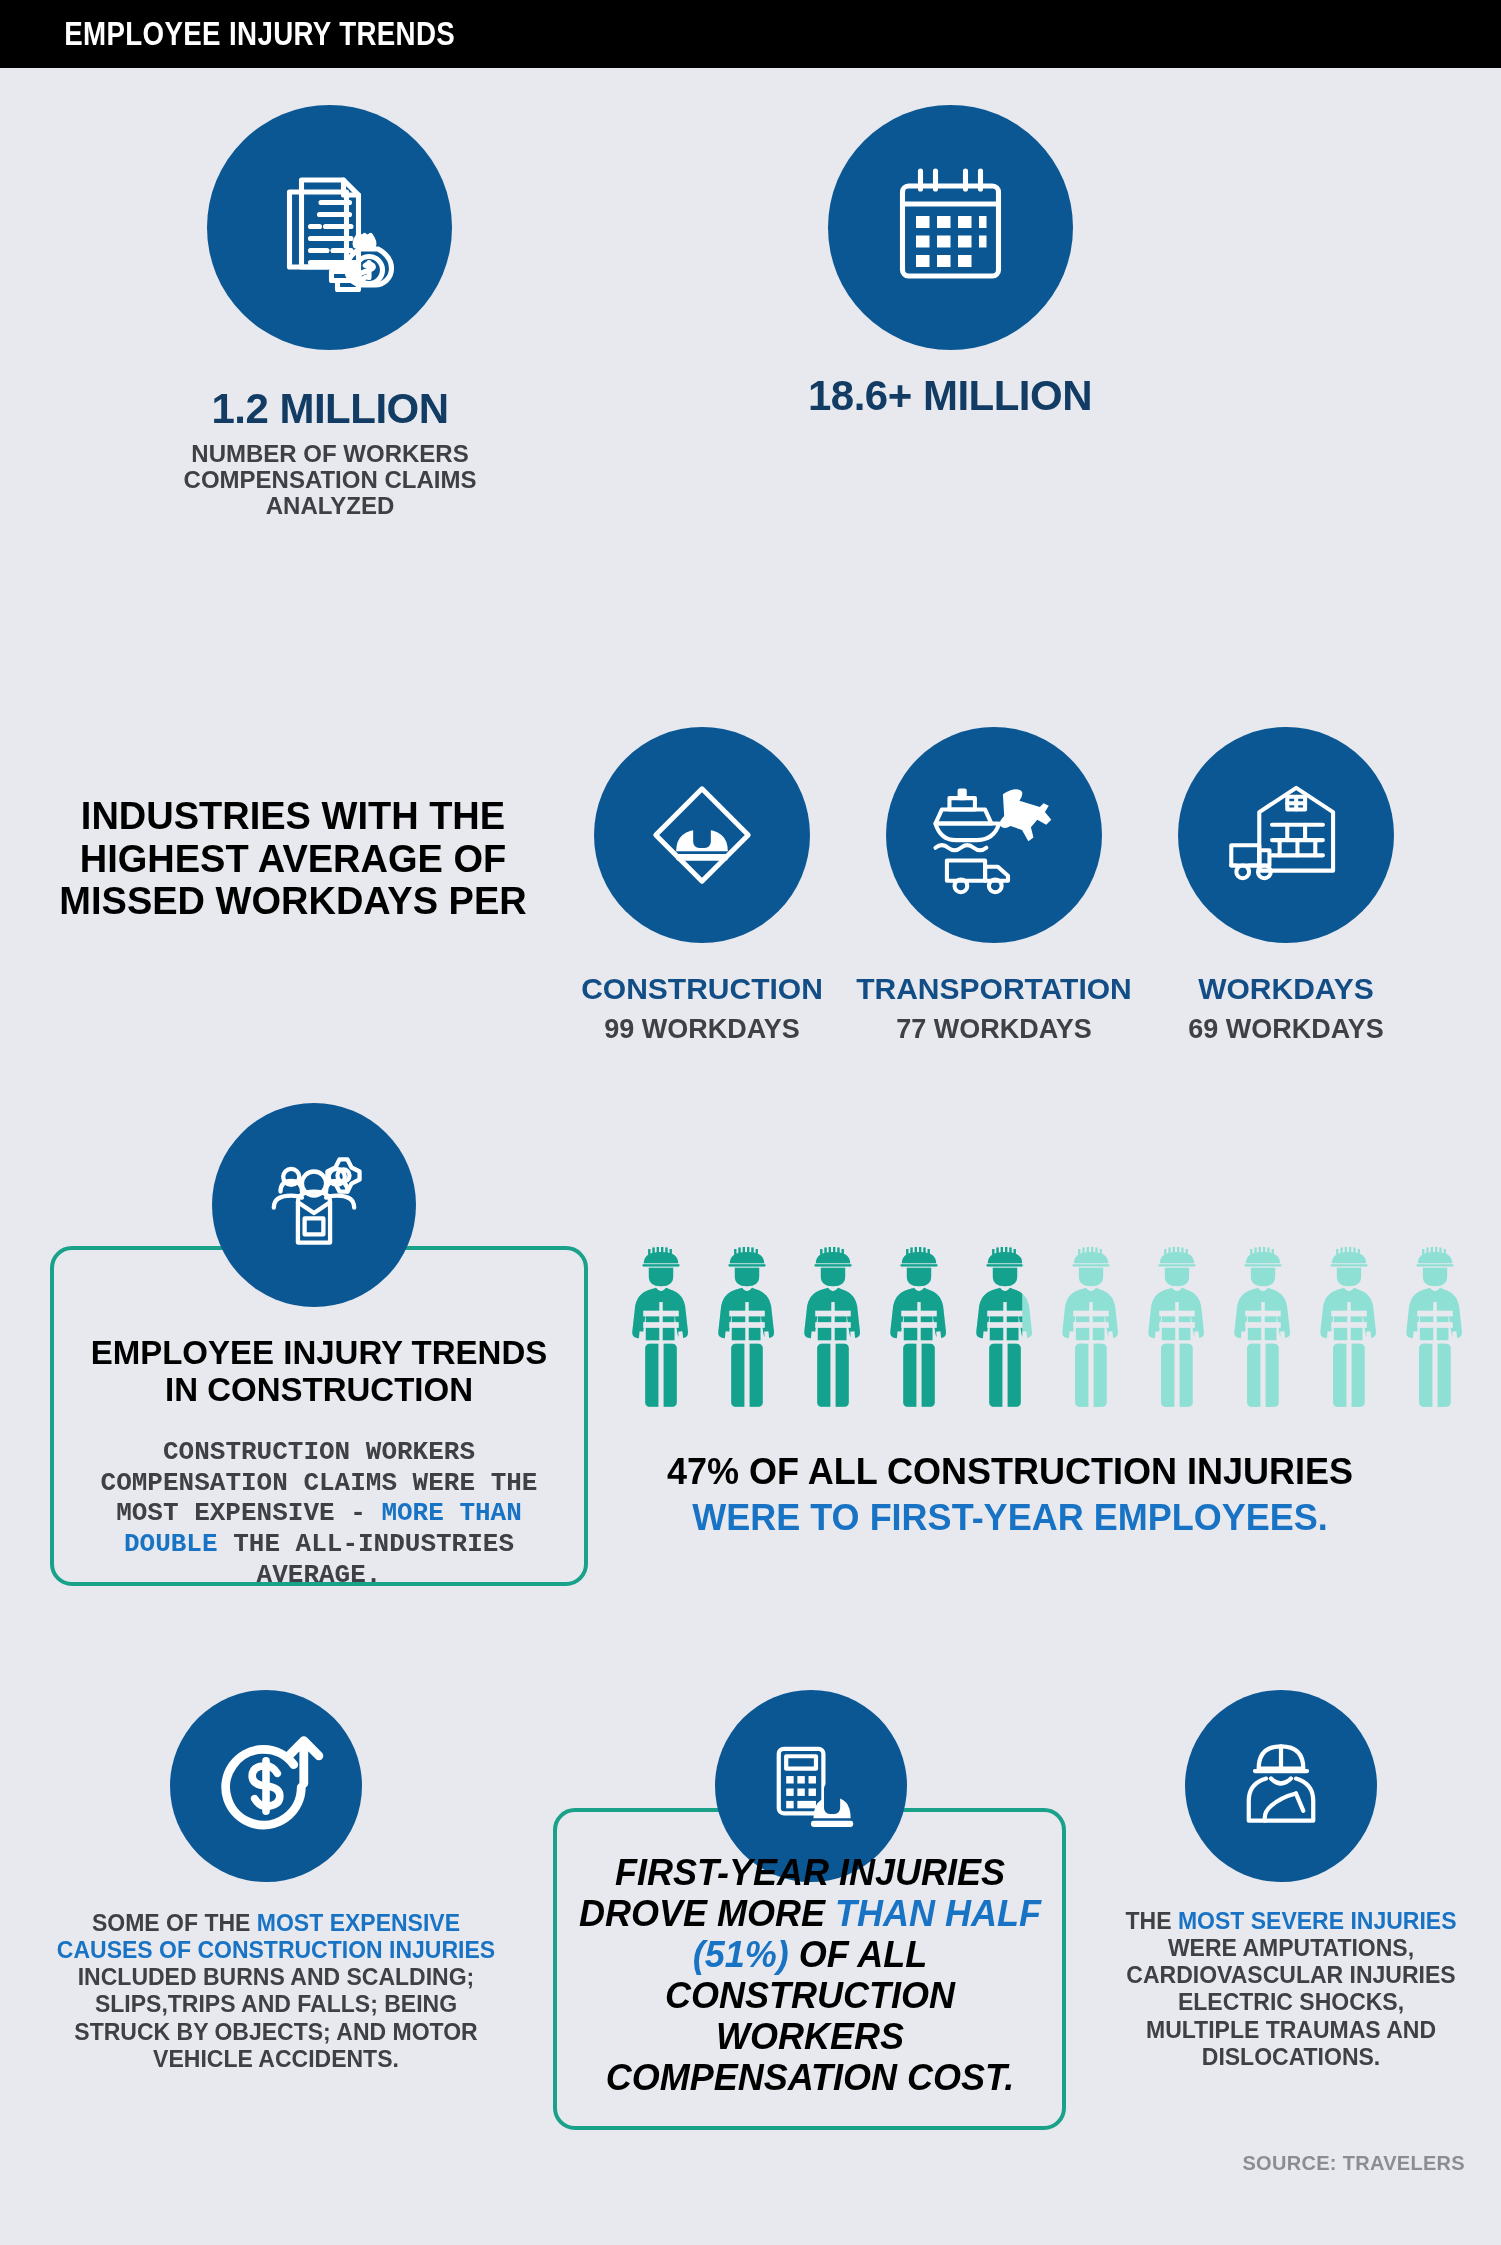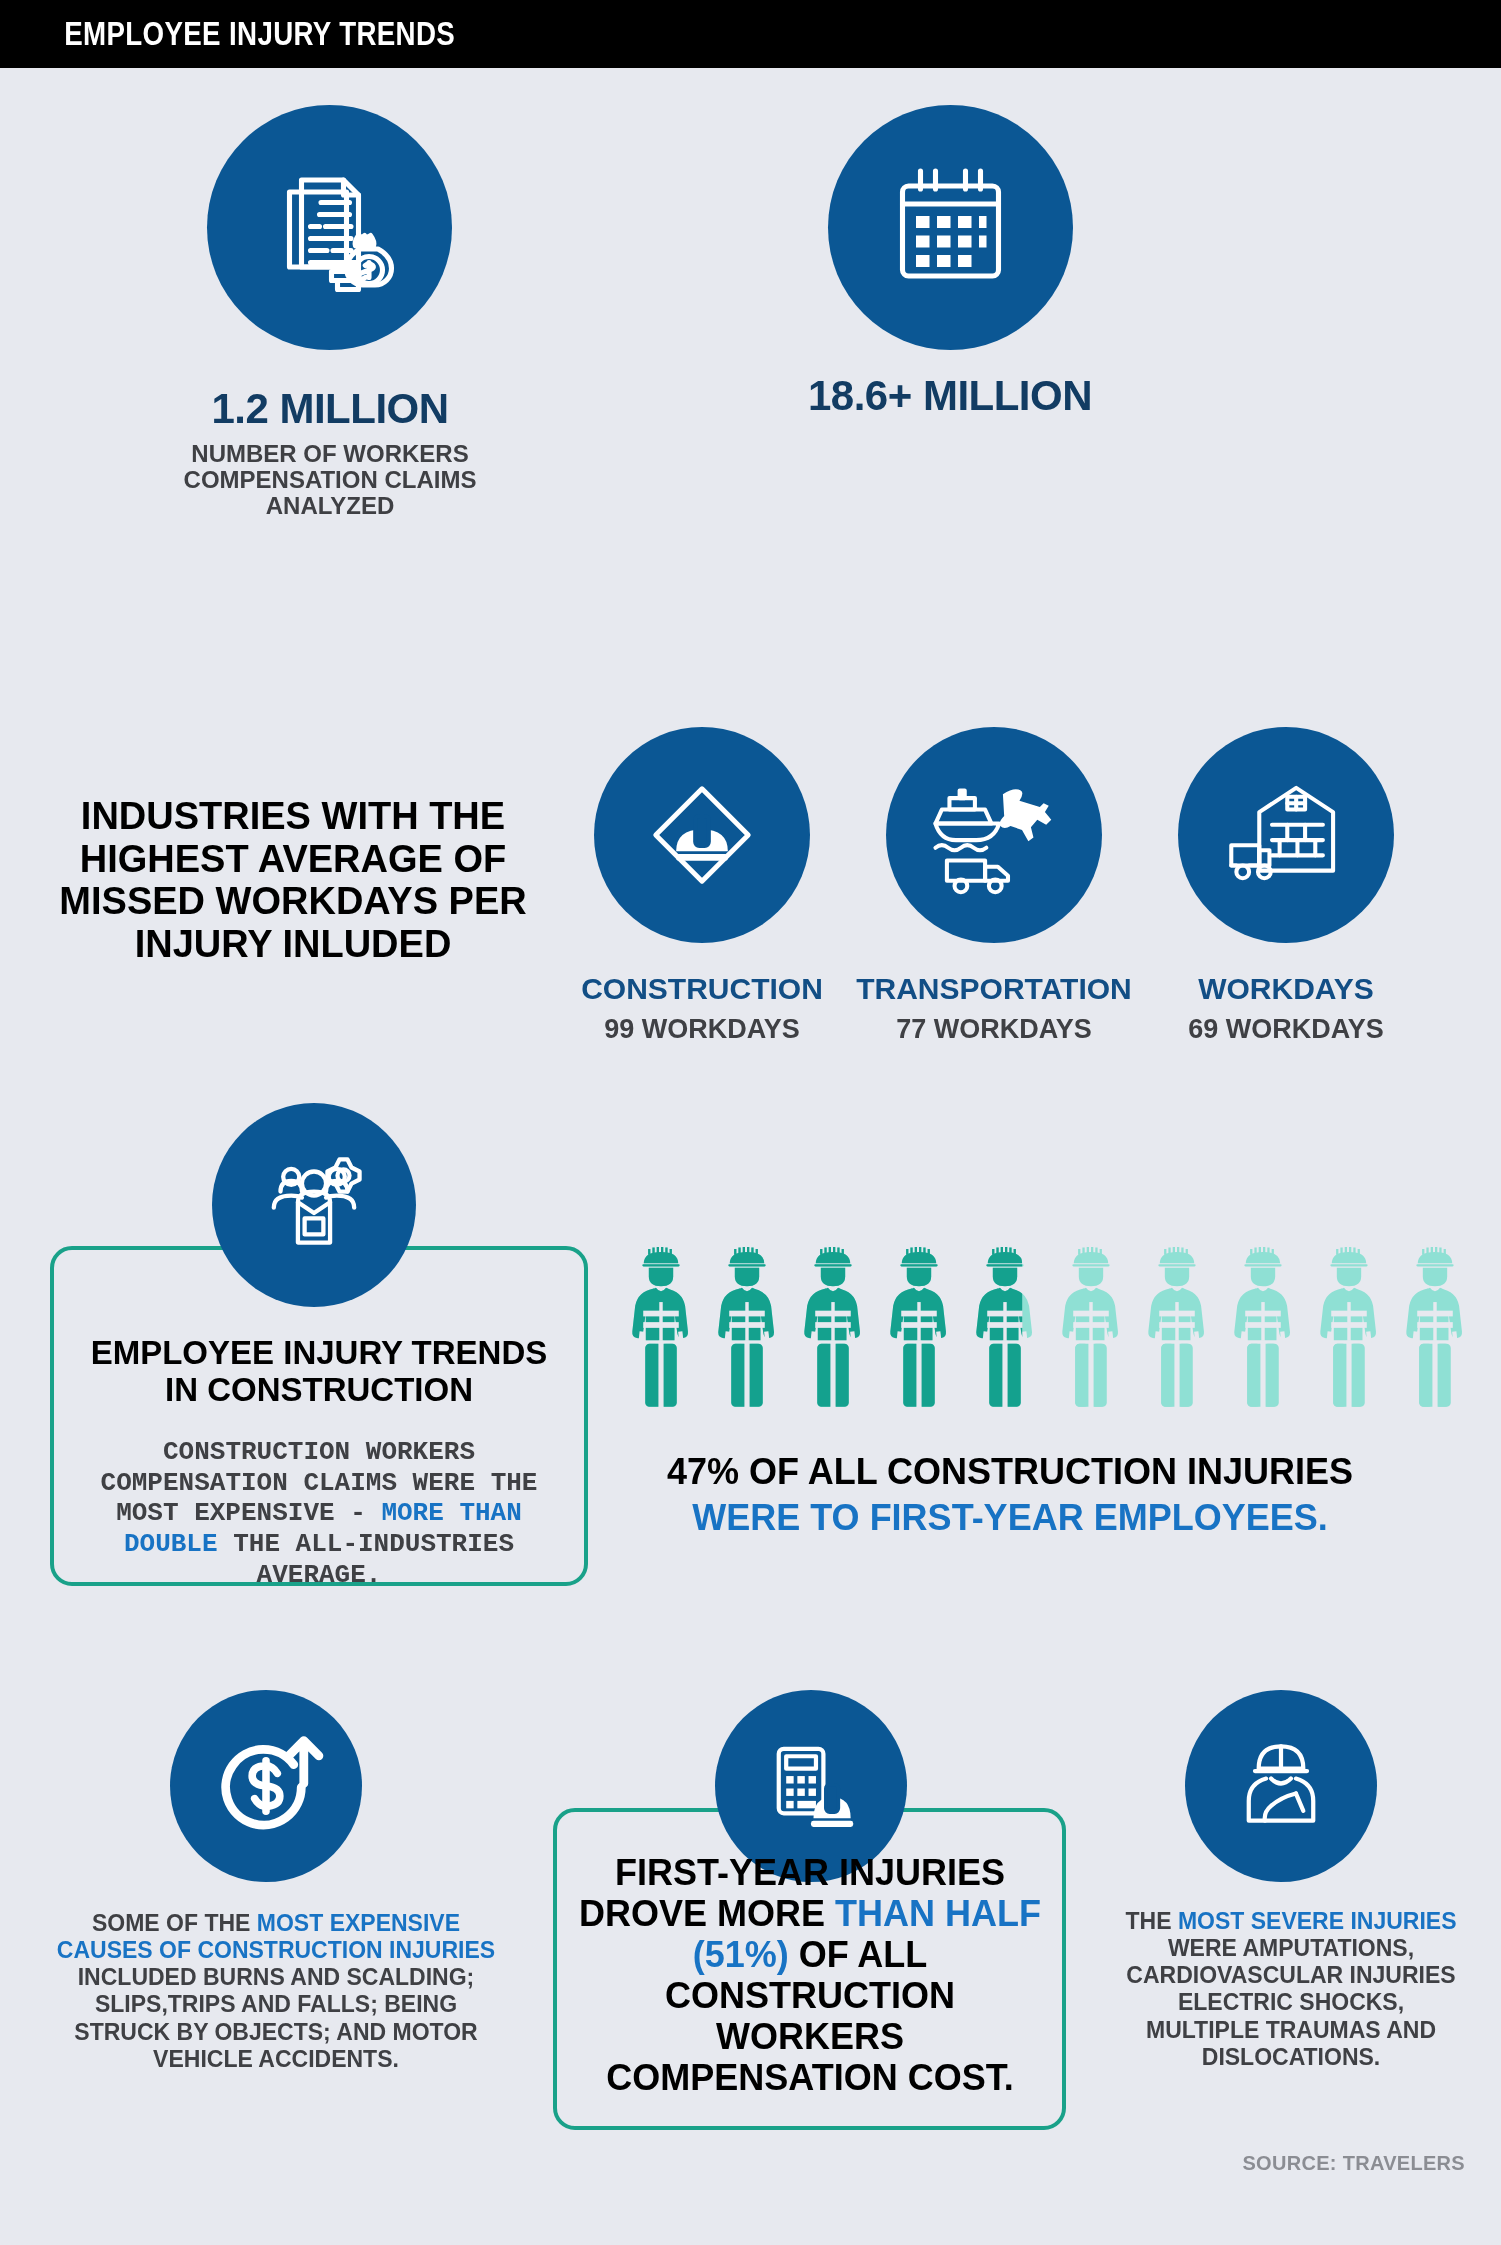--- a/index.html
+++ b/index.html
@@ -127,21 +127,20 @@
   </svg>
 </div>
 <div style="position:absolute; left:730px; top:372px; width:440px;">
   <div class="stat-num">18.6+ MILLION</div>
 </div>
 
 <div class="big-head" style="position:absolute; left:58px; top:795px; width:470px;">
   <div>INDUSTRIES WITH THE</div>
   <div>HIGHEST AVERAGE OF</div>
   <div>MISSED WORKDAYS PER</div>
-  <div>INJURY INLUDED</div>
 </div>
 
 <div class="circle" style="left:594px; top:727px; width:216px; height:216px;">
   <svg width="136" height="136" viewBox="0 0 100 100" fill="none" stroke="#ffffff" stroke-width="3.6" stroke-linejoin="round">
     <path d="M50 16 L84 50 L50 84 L16 50 Z"></path>
     <path d="M31 62 q0 -16 19 -16 q19 0 19 16 z" fill="#fff" stroke="none"></path>
     <rect x="45" y="36" width="10" height="22" rx="3" fill="#0b5794" stroke="#0b5794" stroke-width="3"></rect>
     <rect x="31" y="64" width="38" height="5" rx="2" fill="#fff" stroke="none"></rect>
   </svg>
 </div>
@@ -728,21 +727,21 @@
     <rect x="30" y="52" width="6" height="6" fill="#fff" stroke="none"></rect>
     <rect x="39" y="52" width="6" height="6" fill="#fff" stroke="none"></rect>
     <rect x="48" y="52" width="6" height="6" fill="#fff" stroke="none"></rect>
     <rect x="30" y="62" width="6" height="6" fill="#fff" stroke="none"></rect>
     <rect x="39" y="62" width="15" height="6" fill="#fff" stroke="none"></rect>
     <path d="M52 76 q0 -17 15 -17 q15 0 15 17 z" fill="#fff" stroke="none"></path>
     <rect x="62" y="49" width="10" height="22" rx="3" fill="#0b5794" stroke="#0b5794" stroke-width="3"></rect>
     <rect x="50" y="78" width="34" height="5" rx="2" fill="#fff" stroke="none"></rect>
   </svg>
 </div>
-<div class="big-head" style="position:absolute; left:572px; top:1852px; width:476px; font-size:36px; line-height:1.14;">
+<div class="big-head" style="position:absolute; left:572px; top:1852px; width:476px; font-size:36px; line-height:1.14;font-style:italic;">
   <span>FIRST-YEAR INJURIES DROVE MORE </span><span class="blue">THAN HALF (51%)</span><span> OF ALL CONSTRUCTION WORKERS COMPENSATION COST.</span>
 </div>
 
 <div class="circle" style="left:1185px; top:1690px; width:192px; height:192px;">
   <svg width="124" height="124" viewBox="0 0 100 100" fill="none" stroke="#ffffff" stroke-width="3.4" stroke-linecap="round" stroke-linejoin="round">
     <path d="M32 36 q0 -18 18 -18 q18 0 18 18 z"></path>
     <path d="M29 38 h42"></path>
     <path d="M50 18 v18"></path>
     <path d="M38 44 q-14 4 -14 18 v16 h52 v-16 q0 -14 -14 -18"></path>
     <path d="M42 44 q8 8 16 0"></path>

